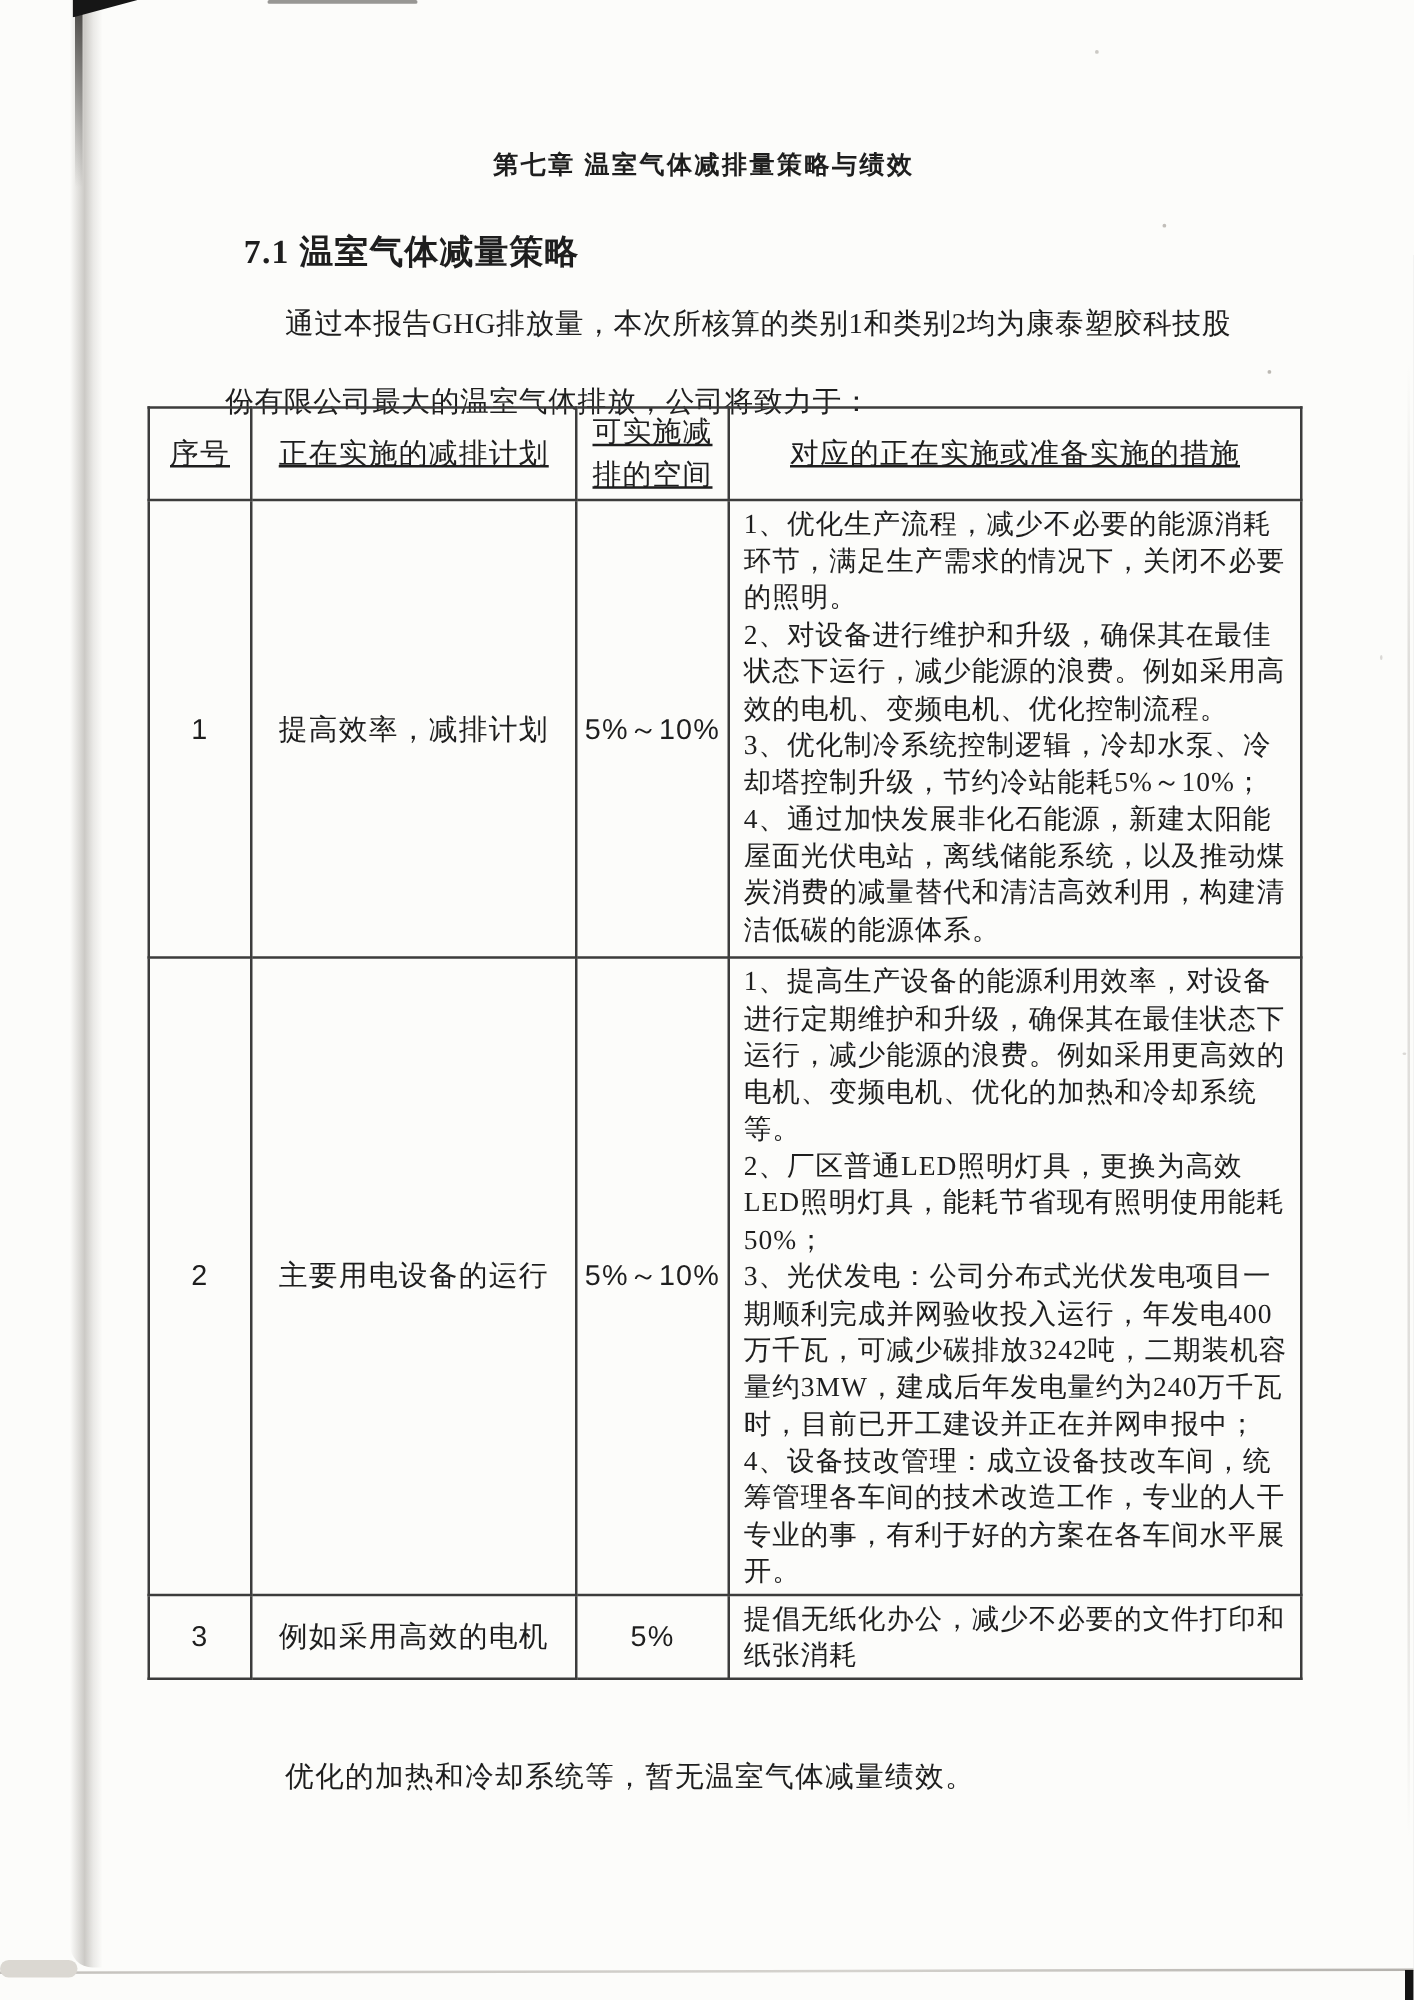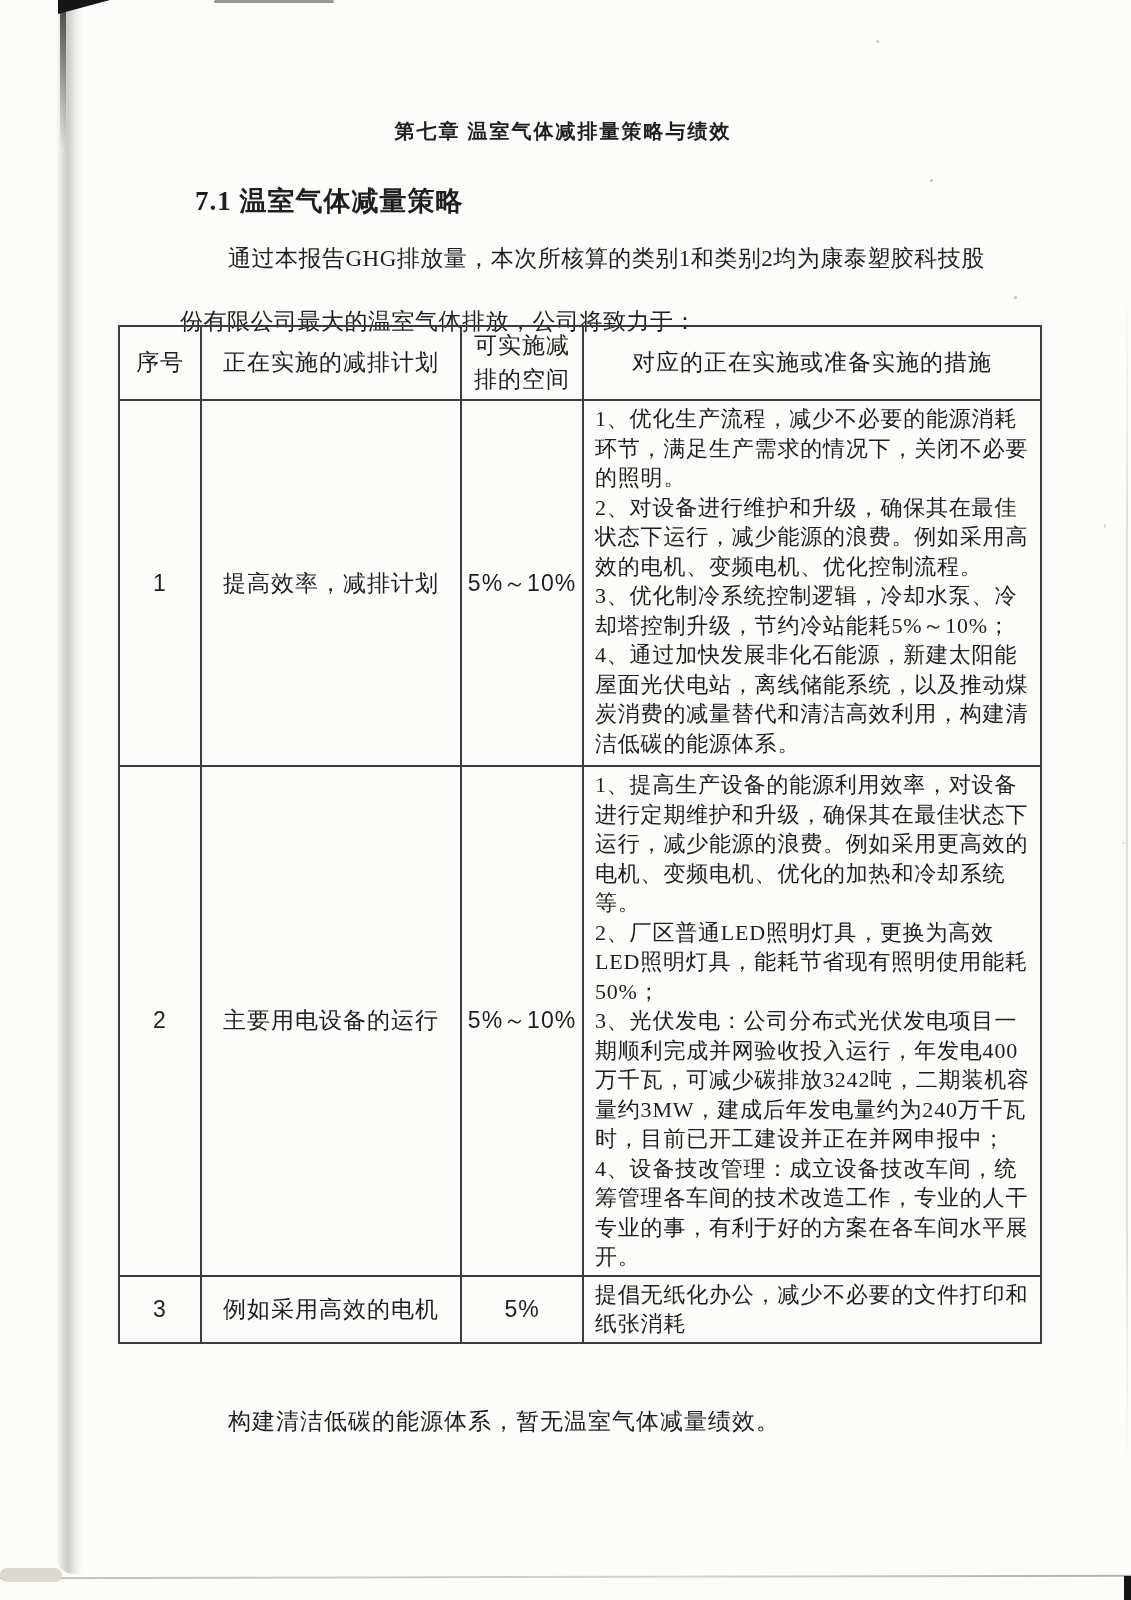--- a/index.html
+++ b/index.html
@@ -61,21 +61,21 @@
   
   table.plan{
     position:absolute;left:118px;top:325px;width:922px;
     border-collapse:collapse;table-layout:fixed;
   }
   table.plan th,table.plan td{border:2px solid #3c3c3c;}
   table.plan th{
     font-size:23px;font-weight:400;text-align:center;vertical-align:middle;
     letter-spacing:1px;line-height:34px;padding:2px 6px;
   }
-  tr.hr{height:53px;}
+  tr.hr{height:53px;text-decoration:underline;}
   tr.r1{height:366px;}
   tr.r2{height:500px;}
   tr.r3{height:66px;}
   td.c{text-align:center;vertical-align:middle;font-size:23px;letter-spacing:1px;padding:2px;}
   td.m{
     vertical-align:top;padding:3px 8px 3px 11px;
     font-size:22px;line-height:29.5px;letter-spacing:.8px;text-align:left;border-radius:10px;
   }
   .mi{display:block;}
   .sans{font-family:"Liberation Sans","DejaVu Sans",sans-serif;font-size:22px;}
@@ -144,15 +144,15 @@
       <td class="c sans">3</td>
       <td class="c">例如采用高效的电机</td>
       <td class="c sans">5%</td>
       <td class="m">
         <span class="mi">提倡无纸化办公，减少不必要的文件打印和纸张消耗</span>
       </td>
     </tr>
   </tbody>
     </table>
 
-  <div class="p2">构建清洁低碳的能源体系，暂无温室气体减量绩效。</div>
+  <div class="p2">优化的加热和冷却系统等，暂无温室气体减量绩效。</div>
 
 </div>
 
 </body></html>

